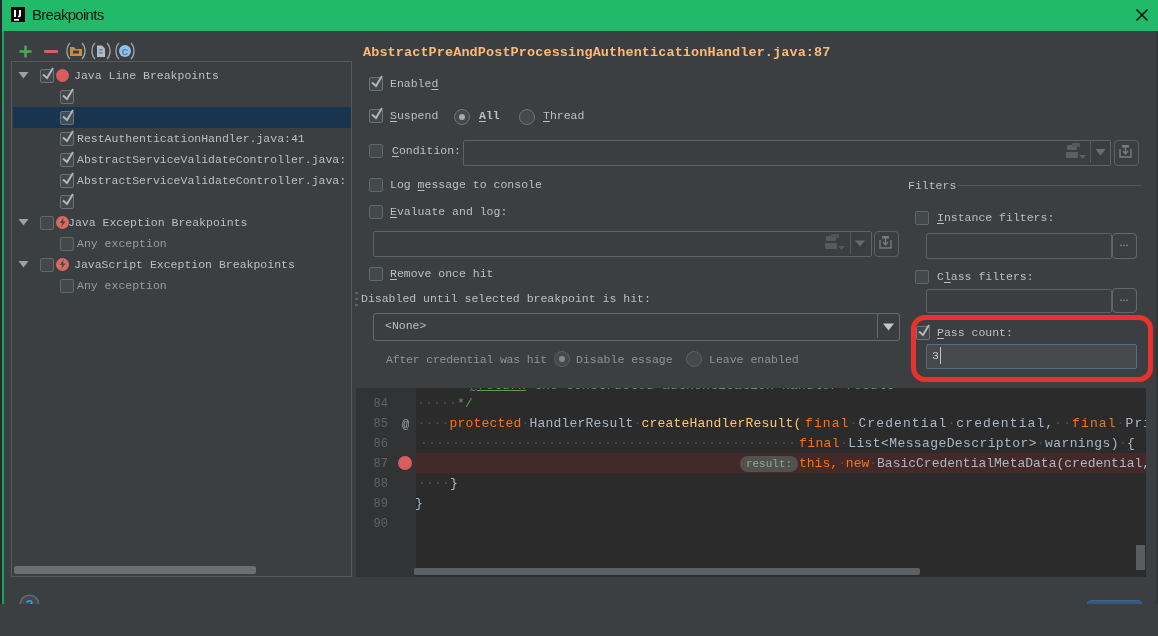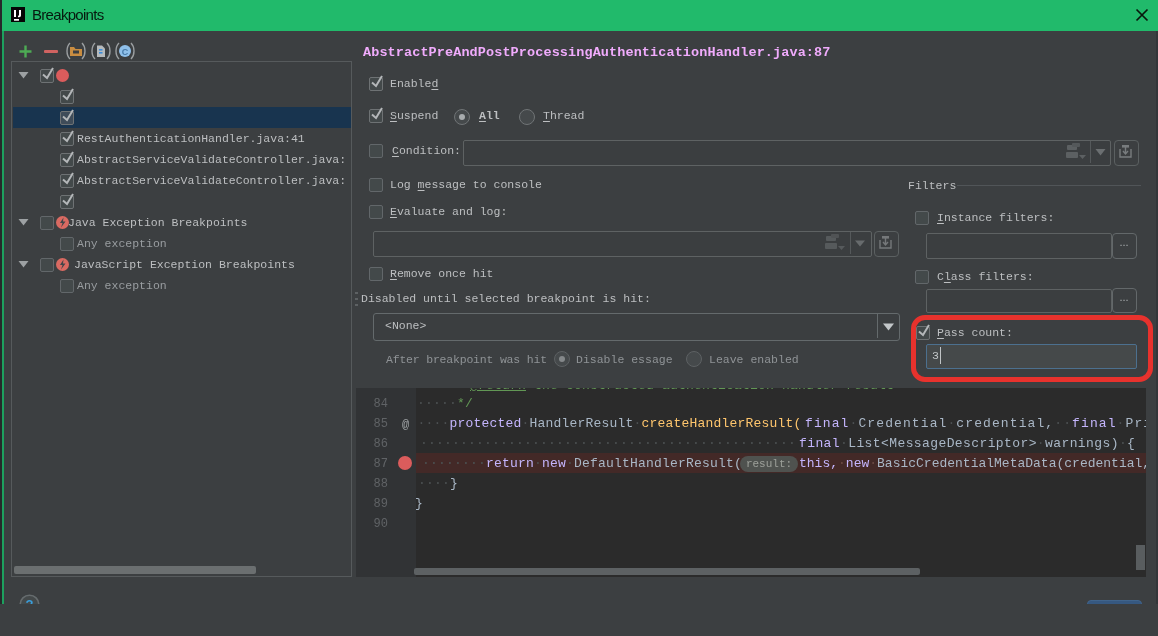--- a/index.html
+++ b/index.html
@@ -8,21 +8,21 @@
 .lbl{position:absolute;font:11.5px "Liberation Mono",monospace;color:#bdbfc1;white-space:pre;line-height:14px}
 .dim{color:#8f9396}
 u{text-underline-offset:2px}
 .cb{position:absolute;width:12px;height:12px;background:#43494a;border:1px solid #6e7274;border-radius:2px}
 .cbu{border-color:#62676a}
 .ck{position:absolute;pointer-events:none}
 .fld{position:absolute;background:#3b3e40;border:1px solid #5e6263;border-radius:2px}
 .radio{position:absolute;width:14px;height:14px;border-radius:50%;background:#45494b;border:1px solid #707476}
 .rdot{position:absolute;width:6px;height:6px;border-radius:50%;background:#a8acae;left:4px;top:4px}
 .cl{position:absolute;font:13px "Liberation Mono",monospace;letter-spacing:0.2px;color:#a9b7c6;white-space:pre;line-height:20px;height:20px}
-.k{color:#c4b5fd}
+.k{color:#f97316}
 .m{color:#ffc66d}
 .d{color:#629755}
 .w{color:#4c5052}
 .w2{color:#6b4a44}
 .ln{position:absolute;width:24px;text-align:right;font:12px "Liberation Mono",monospace;color:#606366;line-height:20px}
 .trow{position:absolute;left:12px;width:339px;height:21px;font:11.5px "Liberation Mono",monospace;color:#bdbfc1;white-space:pre;overflow:hidden}
 .ttx{position:absolute;top:4px}
 </style>
 </head>
 <body>
@@ -76,20 +76,21 @@
 <div class="a" style="left:13px;top:107px;width:338px;height:21px;background:#18344f"></div>
 
 <svg class="a" style="left:18px;top:71px" width="11" height="8">
       <path d="M0.5 1 L10.5 1 L5.5 7.5 z" fill="#9da1a3"></path>
     </svg>
 <div class="cb" style="left:40px;top:69px"></div>
 <svg class="ck" style="left:41px;top:65px" width="14" height="16">
       <path d="M2 9.5 L6 13 L12 3" stroke="#b4b7b9" stroke-width="2" fill="none"></path>
     </svg>
 <div class="a" style="left:56px;top:69px;width:13px;height:13px;border-radius:50%;background:#db5c5c"></div>
+<div class="trow" style="top:65px"><span class="ttx" style="left:62px">Java Line Breakpoints</span></div>
 
 <div class="cb" style="left:60px;top:90px"></div>
 <svg class="ck" style="left:61px;top:86px" width="14" height="16">
       <path d="M2 9.5 L6 13 L12 3" stroke="#b4b7b9" stroke-width="2" fill="none"></path>
     </svg>
 
 <div class="cb" style="left:60px;top:111px;background:#3f4c59"></div>
 <svg class="ck" style="left:61px;top:107px" width="14" height="16">
       <path d="M2 9.5 L6 13 L12 3" stroke="#b4b7b9" stroke-width="2" fill="none"></path>
     </svg>
@@ -142,21 +143,21 @@
 
 <div class="cb cbu" style="left:60px;top:279px"></div>
 <div class="trow" style="top:275px;color:#999da0"><span class="ttx" style="left:65px">Any exception</span></div>
 
 <div class="a" style="left:14px;top:566px;width:242px;height:8px;background:#6b6f70;border-radius:2px"></div>
 
 <div class="a" style="left:355px;top:292px;width:3px;height:2px;background:#5d6163"></div>
 <div class="a" style="left:355px;top:298px;width:3px;height:2px;background:#5d6163"></div>
 <div class="a" style="left:355px;top:304px;width:3px;height:2px;background:#5d6163"></div>
 
-<div class="a" style="left:363px;top:45px;font:bold 13.5px 'Liberation Mono',monospace;color:#f0abfc;letter-spacing:0.1px">AbstractPreAndPostProcessingAuthenticationHandler.java:87</div>
+<div class="a" style="left:363px;top:45px;font:bold 13.5px 'Liberation Mono',monospace;color:#fdba74;letter-spacing:0.1px">AbstractPreAndPostProcessingAuthenticationHandler.java:87</div>
 
 <div class="cb" style="left:369px;top:77px"></div>
 <svg class="ck" style="left:370px;top:72px" width="14" height="18">
       <path d="M2 10.5 L6 14 L12 4" stroke="#b4b7b9" stroke-width="2" fill="none"></path>
     </svg>
 <div class="lbl" style="left:390px;top:77px">Enable<u>d</u></div>
 
 <div class="cb" style="left:369px;top:109px"></div>
 <svg class="ck" style="left:370px;top:104px" width="14" height="18">
       <path d="M2 10.5 L6 14 L12 4" stroke="#b4b7b9" stroke-width="2" fill="none"></path>
@@ -216,21 +217,21 @@
 <div class="lbl" style="left:390px;top:267px"><u>R</u>emove once hit</div>
 
 <div class="lbl" style="left:361px;top:292px">Disabled until selected breakpoint is hit:</div>
 <div class="fld" style="left:373px;top:313px;width:525px;height:26px;border-color:#646a6c;border-radius:3px"></div>
 <div class="a" style="left:877px;top:314px;width:1px;height:24px;background:#646a6c"></div>
 <svg class="a" style="left:882px;top:322px" width="13" height="10">
       <path d="M1 1.5 H12 L6.5 8.5 z" fill="#c3c7c9"></path>
     </svg>
 <div class="lbl" style="left:385px;top:319px">&lt;None&gt;</div>
 
-<div class="lbl dim" style="left:386px;top:353px;letter-spacing:-0.2px">After breakpoint was hit</div>
+<div class="lbl dim" style="left:386px;top:353px;letter-spacing:-0.2px">After credential was hit</div>
 <div class="radio" style="left:554px;top:351px;border-color:#5d6163">
       <div class="rdot" style="background:#84888a"></div>
     </div>
 <div class="lbl dim" style="left:576px;top:353px">Disable essage</div>
 <div class="radio" style="left:686px;top:351px;border-color:#5d6163"></div>
 <div class="lbl dim" style="left:709px;top:353px">Leave enabled</div>
 
 <div class="lbl" style="left:908px;top:179px">Filters</div>
 <div class="a" style="left:957px;top:185px;width:184px;height:1px;background:#515558"></div>
 
@@ -275,21 +276,20 @@
 
   <div class="a" style="left:42px;top:68px;width:14px;height:14px;border-radius:50%;background:#db5c5c"></div>
 
   <div class="cl" style="left:114px;top:-12px"><span class="d" style="text-decoration:underline">@return</span><span class="d"> the constructed authentication handler result</span></div>
   <div class="cl" style="left:61px;top:6px"><span class="w">·····</span><span class="d">*/</span></div>
   <div class="cl" style="left:61.5px;top:26px"><span class="w">····</span><span class="k">protected</span><span class="w">·</span>HandlerResult<span class="w">·</span><span class="m">createHandlerResult(</span></div>
   <div class="cl" style="left:449px;top:26px;letter-spacing:1.1px"><span class="k">final</span><span class="w">·</span>Credential<span class="w">·</span>credential,<span class="w">··</span><span class="k">final</span><span class="w">·</span>Principal</div>
 
   <div class="cl" style="left:64px;top:46px"><span class="w">···············································</span></div>
   <div class="cl" style="left:443px;top:46px;letter-spacing:0.4px"><span class="k">final</span><span class="w">·</span>List&lt;MessageDescriptor&gt;<span class="w">·</span>warnings)<span class="w">·</span>{</div>
-  <div class="cl" style="left:66px;top:66px"><span class="w">········</span><span class="k">return</span><span class="w">·</span><span class="k">new</span><span class="w">·</span>DefaultHandlerResult(</div>
   <div class="a" style="left:384px;top:68px;width:58px;height:16px;background:#4f524f;border-radius:8px;font:11px 'Liberation Mono',monospace;color:#9da09a;text-align:center;line-height:16px">result:</div>
   <div class="cl" style="left:443px;top:66px;letter-spacing:0px"><span class="k">this,</span><span class="w2">·</span><span class="k">new</span><span class="w2">·</span>BasicCredentialMetaData(credential,</div>
   <div class="cl" style="left:62px;top:86px"><span class="w">····</span>}</div>
   <div class="cl" style="left:59px;top:106px">}</div>
 
   <div class="a" style="left:780px;top:157px;width:9px;height:25px;background:#595d5f"></div>
 </div>
 
 <div class="a" style="left:414px;top:568px;width:506px;height:7px;background:#5d6163;border-radius:2px"></div>
 

